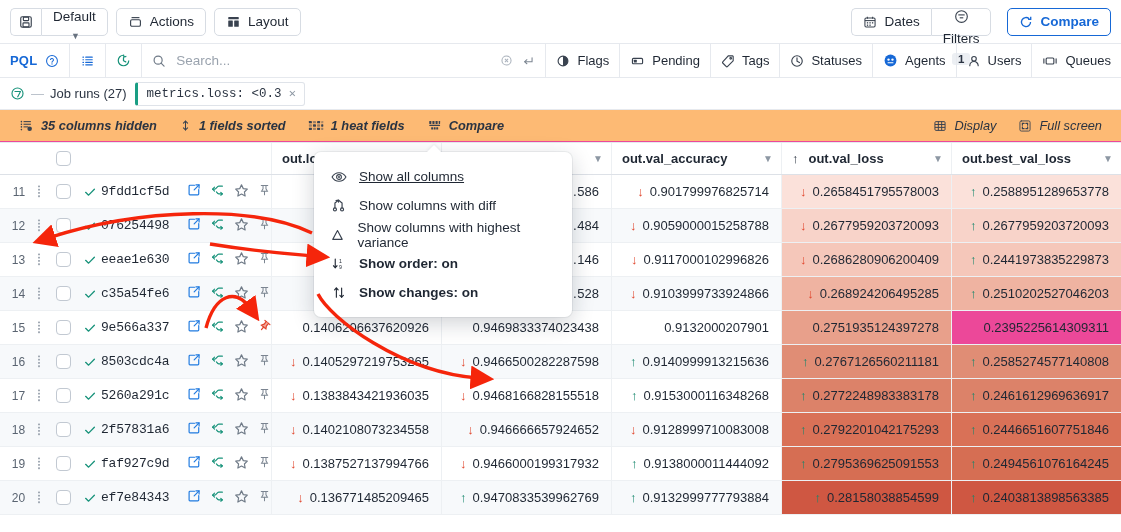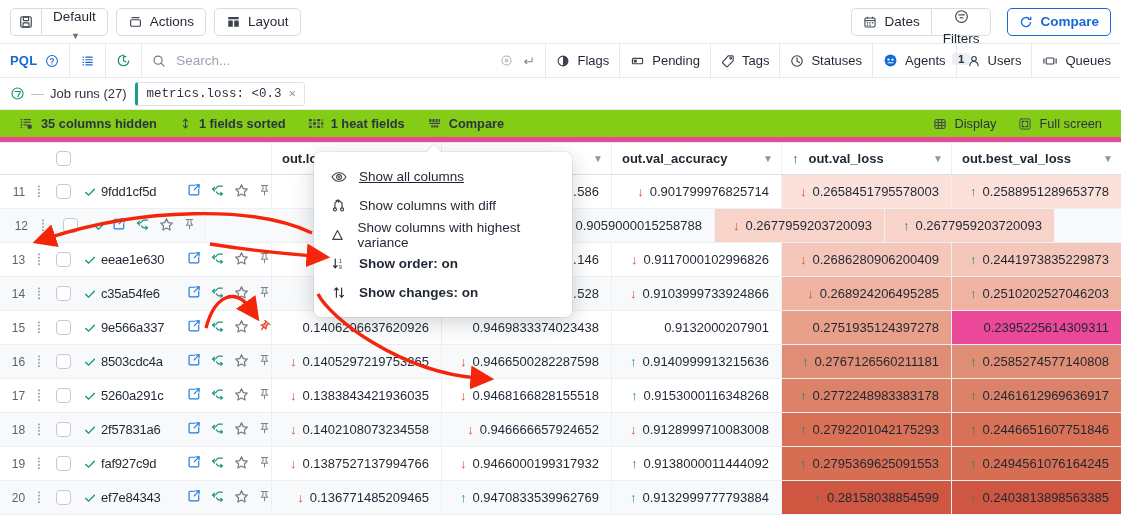--- a/index.html
+++ b/index.html
@@ -74,22 +74,23 @@
     height: 24px; padding: 0 8px 0 9px;
     border: 1px solid #dfe3e9; border-left: 3px solid #1a9e84;
     border-radius: 3px; background: #fff;
     font-family: "Liberation Mono", monospace; font-size: 12.5px; color: #2b3442;
   }
   .chip .x { color: #8d97a3; font-size: 12px; cursor: pointer; }
 
   
   .coltoolbar {
     height: 32px; display: flex; align-items: center; gap: 0;
-    padding: 0 8px; border-bottom: 5px solid #ec4899; background: #84cc16;
+    padding: 0 8px; border-bottom: 1px solid #ec4899; background: #fdba74;
     position: relative;
+    font-style: italic;
   }
   .ct-item {
     display: inline-flex; align-items: center; gap: 7px;
     padding: 0 11px; height: 30px;
     font-size: 12.8px; font-weight: 700; color: #2b3442; white-space: nowrap;
     cursor: pointer;
   }
   .ct-right { margin-left: auto; display: flex; align-items: center; }
   .ct-right .ct-item { font-weight: 400; color: #2b3442; }
 
@@ -97,21 +98,21 @@
   .table { width: 1121px; border-top: 1px solid #e6e9ee; }
   .trow { display: flex; height: 34px; align-items: stretch; border-bottom: 1px solid #edf0f3; }
   .trow.head { height: 32px; background: #fff; border-bottom: 1px solid #dde1e7; }
   .trow.alt { background: #f7f9fb; }
 
   .cell { display: flex; align-items: center; font-size: 13px; }
   .c-idx { width: 34px; justify-content: flex-end; padding-right: 6px; color: #5a6471; font-size: 12px; }
   .c-dots { width: 18px; justify-content: center; color: #9aa3ae; }
   .c-chk { width: 36px; justify-content: center; }
   .c-tick { width: 24px; justify-content: center; }
-  .c-id { width: 96px; font-family: Liberation Sans, sans-serif; font-size: 13px; color: #1f2733; letter-spacing:-.2px;}
+  .c-id { width: 96px; font-family: Liberation Mono, monospace; font-size: 13px; color: #1f2733; letter-spacing:-.2px;}
   .c-acts { width: 92px; display: flex; align-items: center; gap: 9px; }
   .c-num {
     flex: 0 0 170px; width: 170px;
     justify-content: flex-end; padding-right: 12px; gap: 6px;
     font-size: 13px; color: #1f2733; overflow: hidden; white-space: nowrap;
     border-left: 1px solid #edf0f3;
   }
   .c-num.head-cell { justify-content: flex-start; padding: 0 8px 0 10px; font-weight: 700; font-size: 13px; }
   .head-cell .hc-label { flex: 1 1 auto; overflow: hidden; text-overflow: clip; white-space: nowrap; }
   .head-cell .chev { color: #8d97a3; font-size: 10px; }
@@ -578,20 +579,21 @@
             </svg>
           </div>
           <div class="cell c-chk">
             <span class="chkbox"></span>
           </div>
           <div class="cell c-tick">
             <svg width="14" height="14" viewBox="0 0 16 16" fill="none" stroke="#17927a" stroke-width="1.5" stroke-linecap="round" stroke-linejoin="round">
               <polyline points="3,8.4 6.4,11.6 13,4.8"></polyline>
             </svg>
           </div>
+          <div class="cell c-id">076254498</div>
           <div class="cell c-acts">
             <span><svg width="14" height="14" viewBox="0 0 16 16" fill="none" stroke="#1f7ae0" stroke-width="1.35" stroke-linecap="round" stroke-linejoin="round">
                 <path d="M8.6 2.6H3.4a1 1 0 0 0-1 1v9a1 1 0 0 0 1 1h9a1 1 0 0 0 1-1V7.4"></path>
                 <polyline points="10.2,2.2 13.8,2.2 13.8,5.8"></polyline>
                 <line x1="13.8" y1="2.2" x2="8.2" y2="7.8"></line>
               </svg></span>
             <span><svg width="15" height="14" viewBox="0 0 16 16" fill="none" stroke="#17927a" stroke-width="1.3" stroke-linecap="round" stroke-linejoin="round">
                 <path d="M13.6 3.6H9.4c-2 0-2.6 3.4-4.6 3.4H2.4"></path>
                 <polyline points="4.6,4.8 2.4,7 4.6,9.2"></polyline>
                 <path d="M13.6 12.4H9.4c-1.2 0-1.9-1.2-2.6-2.2"></path>

